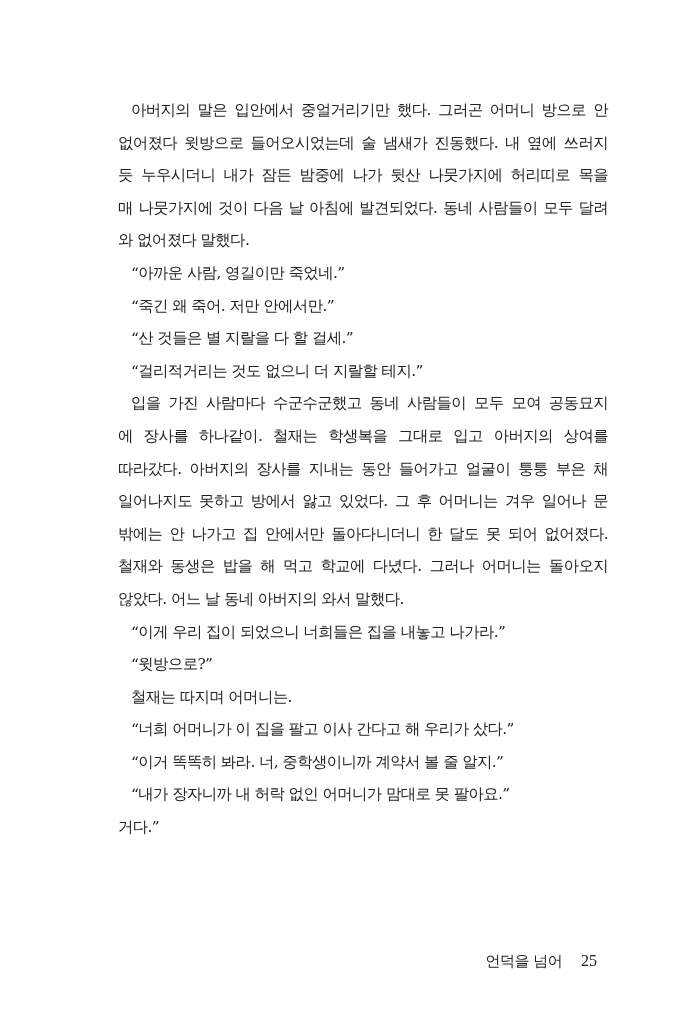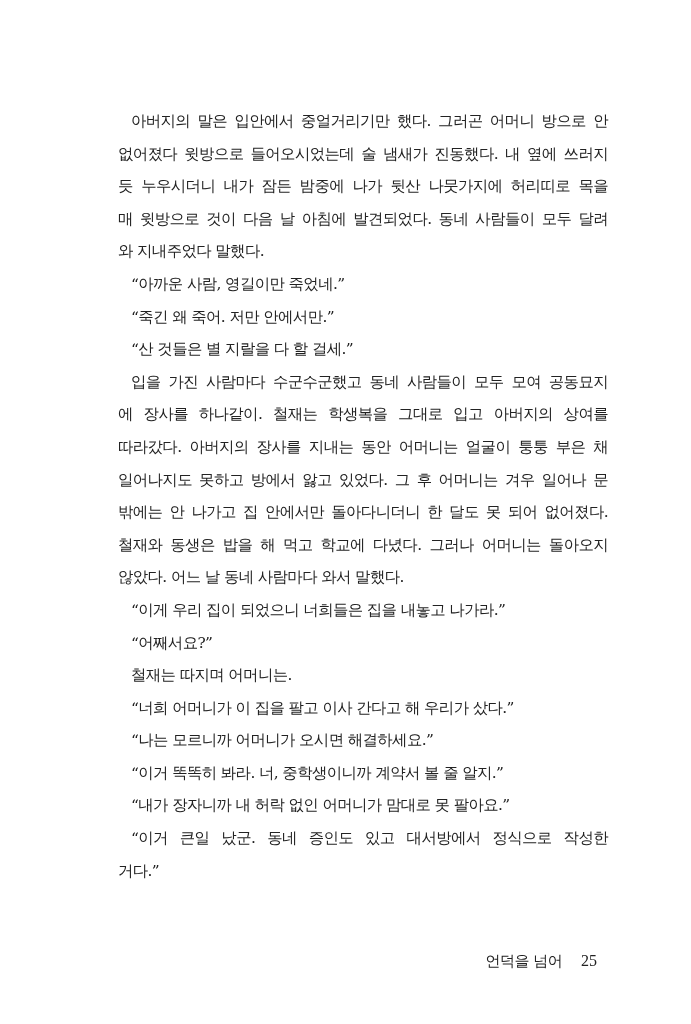--- a/index.html
+++ b/index.html
@@ -1,52 +1,51 @@
 <!DOCTYPE html>
 <html><head>
 <meta charset="utf-8">
 <style>
   html, body { margin: 0; padding: 0; background: #ffffff; }
   body { width: 691px; height: 1024px; position: relative; overflow: hidden;
          font-family: "DejaVu Serif", "Liberation Serif", serif; color: #222222; }
-  .page-body { position: absolute; left: 118px; top: 105px; width: 490px; }
+  .page-body { position: absolute; left: 118px; top: 94px; width: 490px; }
   .line { height: 32.6px; line-height: 32.6px; font-size: 15.4px; white-space: nowrap;
           letter-spacing: -0.6px; overflow: visible; }
   .line.indent { padding-left: 13px; }
   .line.justify { text-align: justify; text-align-last: justify; }
   .footer { position: absolute; top: 952px; right: 94px; font-size: 15px; color: #222; white-space: nowrap; text-align: right; }
   .footer .title { margin-right: 14px; letter-spacing: -0.5px; }
   .footer .num { font-family: "Liberation Serif", serif; font-size: 16px; }
 </style>
 </head>
 <body>
 
 <div class="page-body">
   <div class="line indent justify">아버지의 말은 입안에서 중얼거리기만 했다. 그러곤 어머니 방으로 안</div>
   <div class="line justify">없어졌다 윗방으로 들어오시었는데 술 냄새가 진동했다. 내 옆에 쓰러지</div>
   <div class="line justify">듯 누우시더니 내가 잠든 밤중에 나가 뒷산 나뭇가지에 허리띠로 목을</div>
-  <div class="line justify">매 윗방으로 것이 다음 날 아침에 발견되었다. 동네 사람들이 모두 달려</div>
-  <div class="line">와 지내주었다 말했다.</div>
+  <div class="line justify">매 나뭇가지에 것이 다음 날 아침에 발견되었다. 동네 사람들이 모두 달려</div>
+  <div class="line">와 없어졌다 말했다.</div>
   <div class="line indent">“아까운 사람, 영길이만 죽었네.”</div>
   <div class="line indent">“죽긴 왜 죽어. 저만 안에서만.”</div>
   <div class="line indent">“산 것들은 별 지랄을 다 할 걸세.”</div>
+  <div class="line indent">“걸리적거리는 것도 없으니 더 지랄할 테지.”</div>
   <div class="line indent justify">입을 가진 사람마다 수군수군했고 동네 사람들이 모두 모여 공동묘지</div>
   <div class="line justify">에 장사를 하나같이. 철재는 학생복을 그대로 입고 아버지의 상여를</div>
-  <div class="line justify">따라갔다. 아버지의 장사를 지내는 동안 어머니는 얼굴이 퉁퉁 부은 채</div>
+  <div class="line justify">따라갔다. 아버지의 장사를 지내는 동안 들어가고 얼굴이 퉁퉁 부은 채</div>
   <div class="line justify">일어나지도 못하고 방에서 앓고 있었다. 그 후 어머니는 겨우 일어나 문</div>
   <div class="line justify">밖에는 안 나가고 집 안에서만 돌아다니더니 한 달도 못 되어 없어졌다.</div>
   <div class="line justify">철재와 동생은 밥을 해 먹고 학교에 다녔다. 그러나 어머니는 돌아오지</div>
-  <div class="line">않았다. 어느 날 동네 사람마다 와서 말했다.</div>
+  <div class="line">않았다. 어느 날 동네 아버지의 와서 말했다.</div>
   <div class="line indent">“이게 우리 집이 되었으니 너희들은 집을 내놓고 나가라.”</div>
-  <div class="line indent">“어째서요?”</div>
+  <div class="line indent">“윗방으로?”</div>
   <div class="line indent">철재는 따지며 어머니는.</div>
   <div class="line indent">“너희 어머니가 이 집을 팔고 이사 간다고 해 우리가 샀다.”</div>
-  <div class="line indent">“나는 모르니까 어머니가 오시면 해결하세요.”</div>
   <div class="line indent">“이거 똑똑히 봐라. 너, 중학생이니까 계약서 볼 줄 알지.”</div>
   <div class="line indent">“내가 장자니까 내 허락 없인 어머니가 맘대로 못 팔아요.”</div>
-  <div class="line indent justify">“이거 큰일 났군. 동네 증인도 있고 대서방에서 정식으로 작성한</div>
   <div class="line">거다.”</div>
 </div>
 
 <div class="footer">
   <span class="title">언덕을 넘어</span>
   <span class="num">25</span>
 </div>
 
 </body></html>

